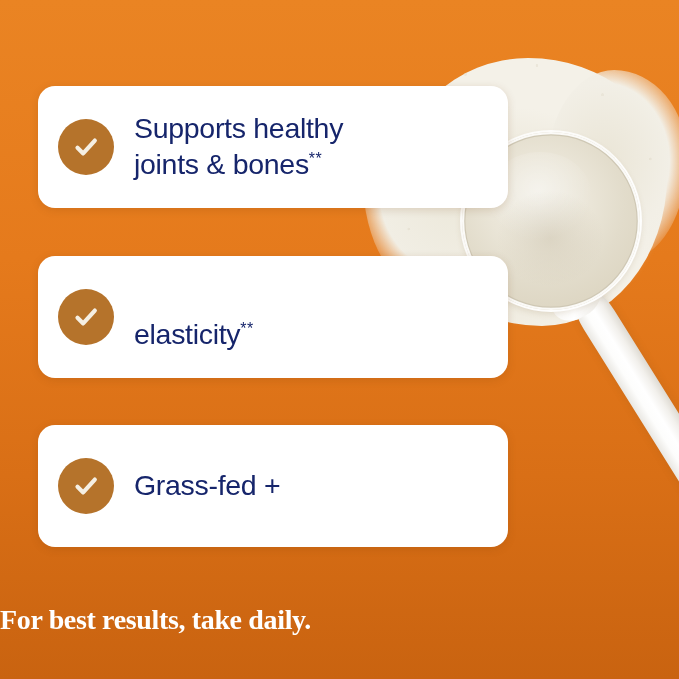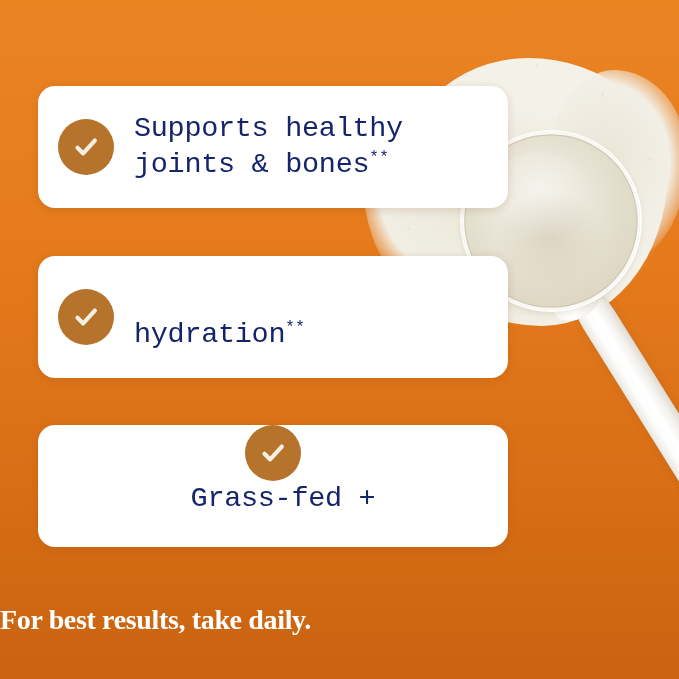--- a/index.html
+++ b/index.html
@@ -181,38 +181,38 @@
     background: #ffffff;
     border-radius: 17px;
     box-shadow: 0 2px 9px rgba(110,62,10,.17);
     display: flex;
     align-items: center;
     box-sizing: border-box;
     padding-left: 20px;
   }
   .card-1 { top: 86px; }
   .card-2 { top: 256px; }
-  .card-3 { top: 425px; flex-direction: column; }
+  .card-3 { top: 425px; }
 
   .check-badge {
     flex: 0 0 auto;
     width: 56px;
     height: 56px;
     border-radius: 50%;
     background: #B5732B;
     display: flex;
     align-items: center;
     justify-content: center;
     margin-right: 20px;
   }
   .check-badge svg { display: block; }
 
   .card-text {
     color: #16256B;
-    font-family: Liberation Mono, monospace;
+    font-family: Liberation Sans, sans-serif;
     font-size: 28.5px;
     font-weight: 400;
     line-height: 1.26;
     letter-spacing: -0.3px;
     white-space: pre-line;
   }
   .card-text sup {
     font-size: 0.56em;
     vertical-align: super;
     letter-spacing: 0.5px;
@@ -257,21 +257,21 @@
       </span>
       <div class="card-text"><span>Supports healthy</span><br><span>joints &amp; bones</span><sup>**</sup></div>
     </div>
 
     <div class="card card-2">
       <span class="check-badge">
         <svg width="34" height="34" viewBox="0 0 34 34" aria-hidden="true">
           <path d="M8.5 17.8 L14.2 23.4 L25.8 10.6" fill="none" stroke="#F5EFE3" stroke-width="4.2" stroke-linecap="round" stroke-linejoin="round"></path>
         </svg>
       </span>
-      <div class="card-text"><br><span>hydration</span><sup>**</sup></div>
+      <div class="card-text"><br><span>elasticity</span><sup>**</sup></div>
     </div>
 
     <div class="card card-3">
       <span class="check-badge">
         <svg width="34" height="34" viewBox="0 0 34 34" aria-hidden="true">
           <path d="M8.5 17.8 L14.2 23.4 L25.8 10.6" fill="none" stroke="#F5EFE3" stroke-width="4.2" stroke-linecap="round" stroke-linejoin="round"></path>
         </svg>
       </span>
       <div class="card-text"><span>Grass-fed +</span><br><sup></sup></div>
     </div>

